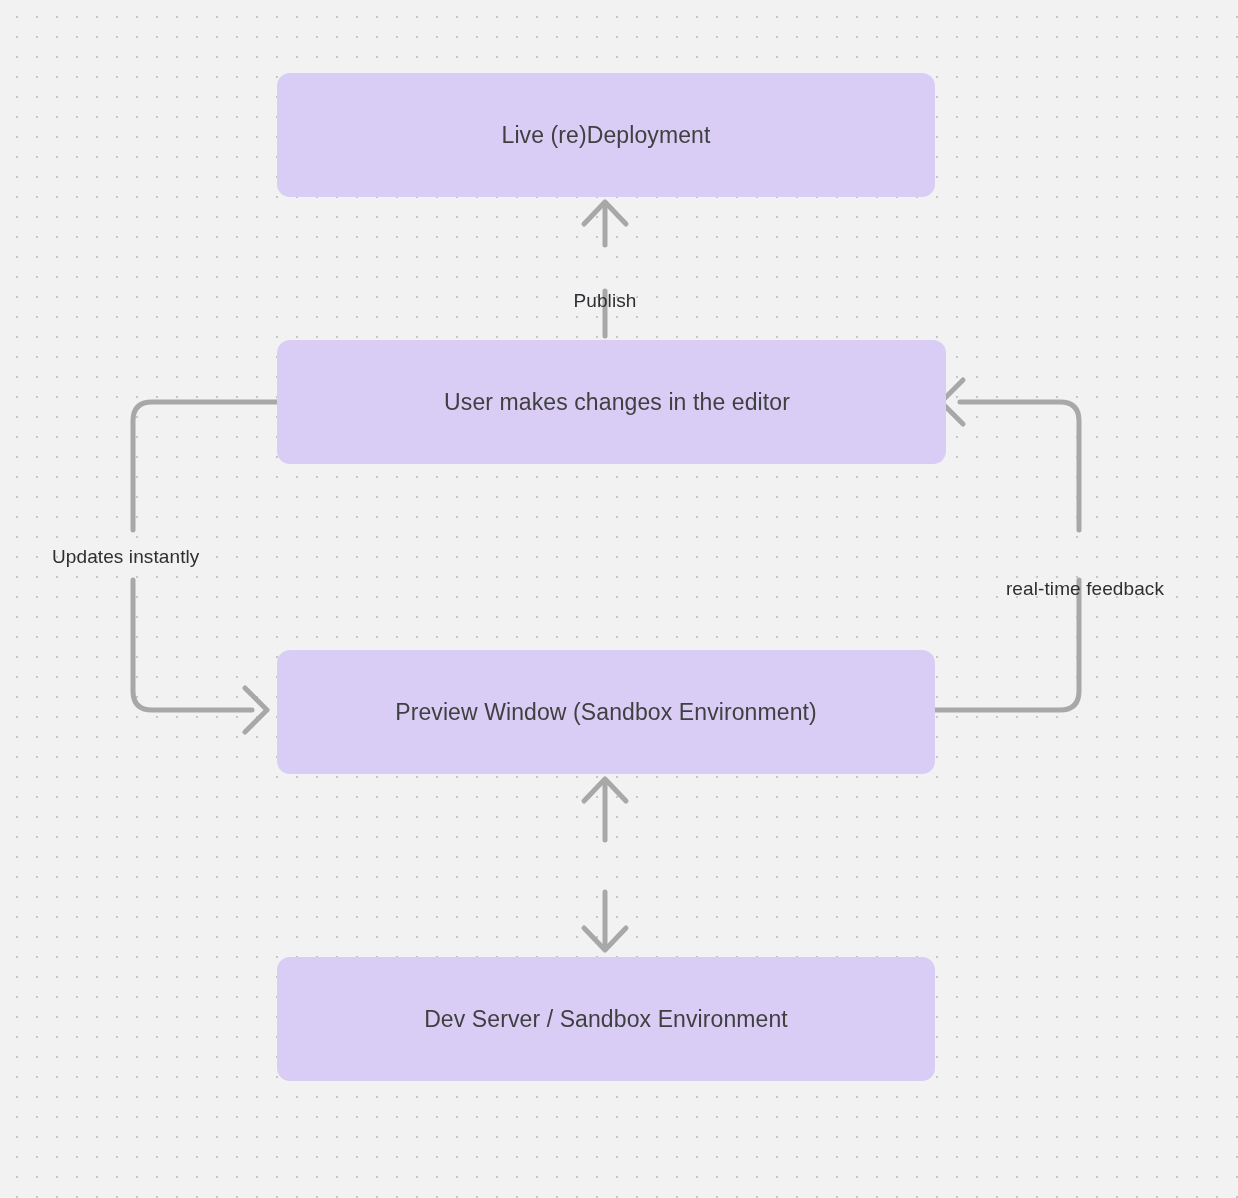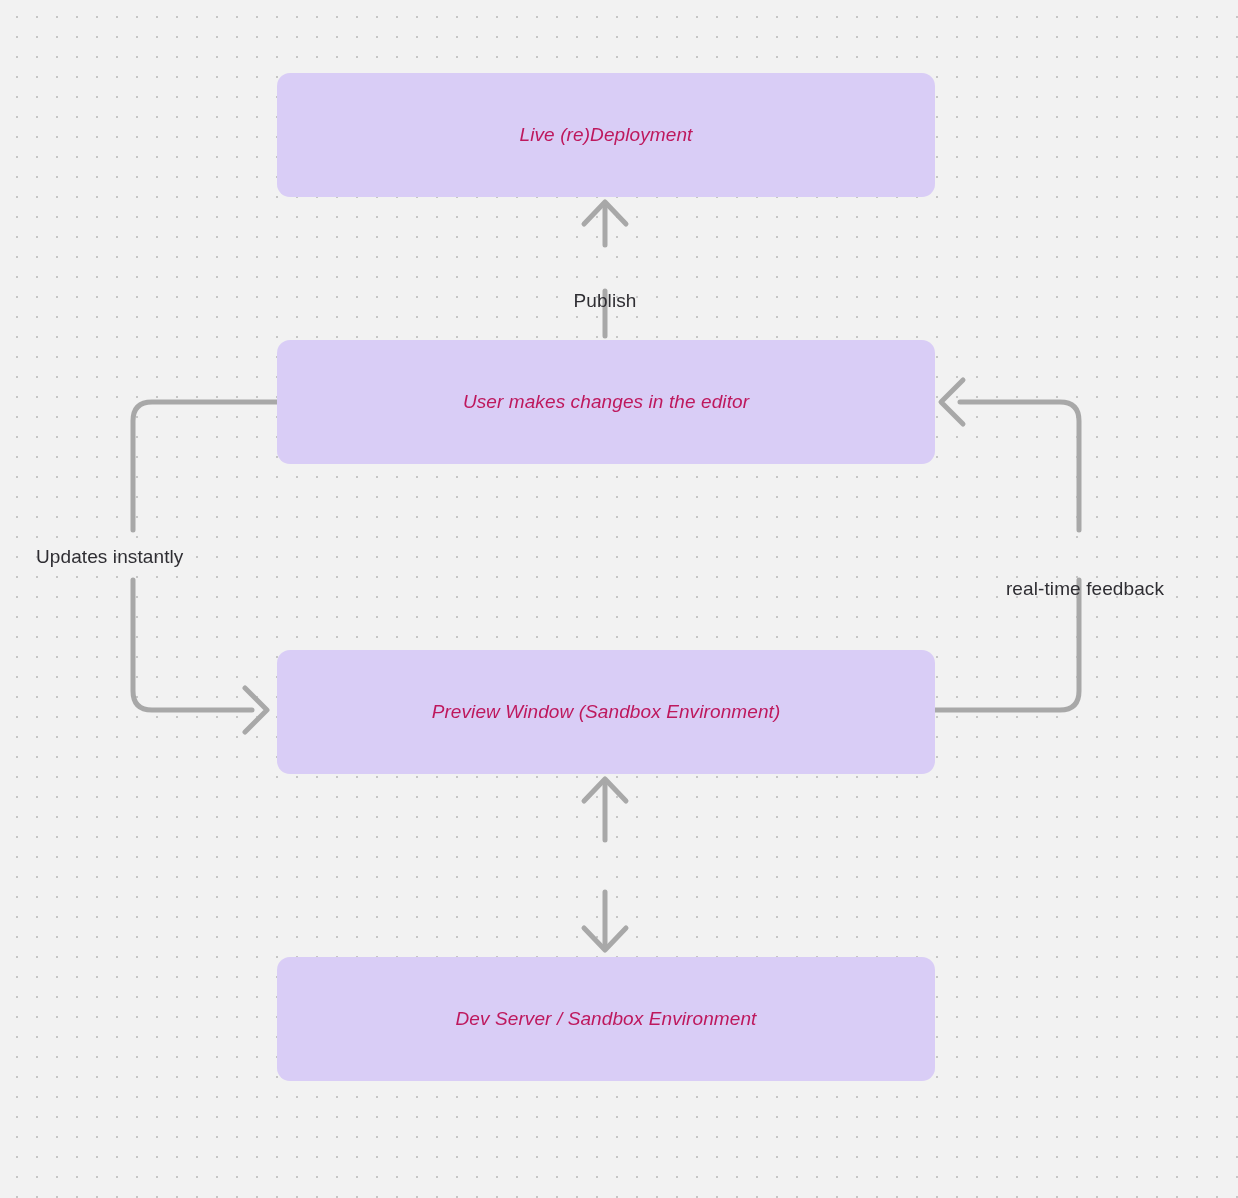--- a/index.html
+++ b/index.html
@@ -43,44 +43,43 @@
     width: 658px;
     height: 124px;
     background: #d9cdf6;
     border-radius: 13px;
     display: flex;
     align-items: center;
     justify-content: center;
     cursor: default;
   }
   .node-label {
-    font-size: 19px;
-    color: #be185d;
+    font-size: 23px;
+    color: #404040;
     letter-spacing: 0.1px;
     white-space: nowrap;
-    font-style: italic;
   }
   .node-1 { top: 73px; }
-  .node-2 { top: 340px; }
+  .node-2 { top: 340px; padding-left: 11px; }
   .node-3 { top: 650px; }
   .node-4 { top: 957px; }
   .edge-label {
     position: absolute;
     font-size: 19px;
     color: #2f2e33;
     letter-spacing: 0.1px;
     white-space: nowrap;
     line-height: 22px;
   }
   .edge-label.centered {
     transform: translateX(-50%);
     margin-top: 32px;
   }
   .label-publish   { left: 605px; top: 258px; }
-  .label-updates   { left: 36px;  top: 546px; }
+  .label-updates   { left: 52px;  top: 546px; }
   .label-feedback  { left: 1085px; top: 546px; }
   .label-spunup    { left: 605px; top: 855px; }
 </style>
 </head>
 <body>
 
 <div class="canvas">
 
   <svg class="edges-svg" viewBox="0 0 1238 1198" xmlns="http://www.w3.org/2000/svg">
 

